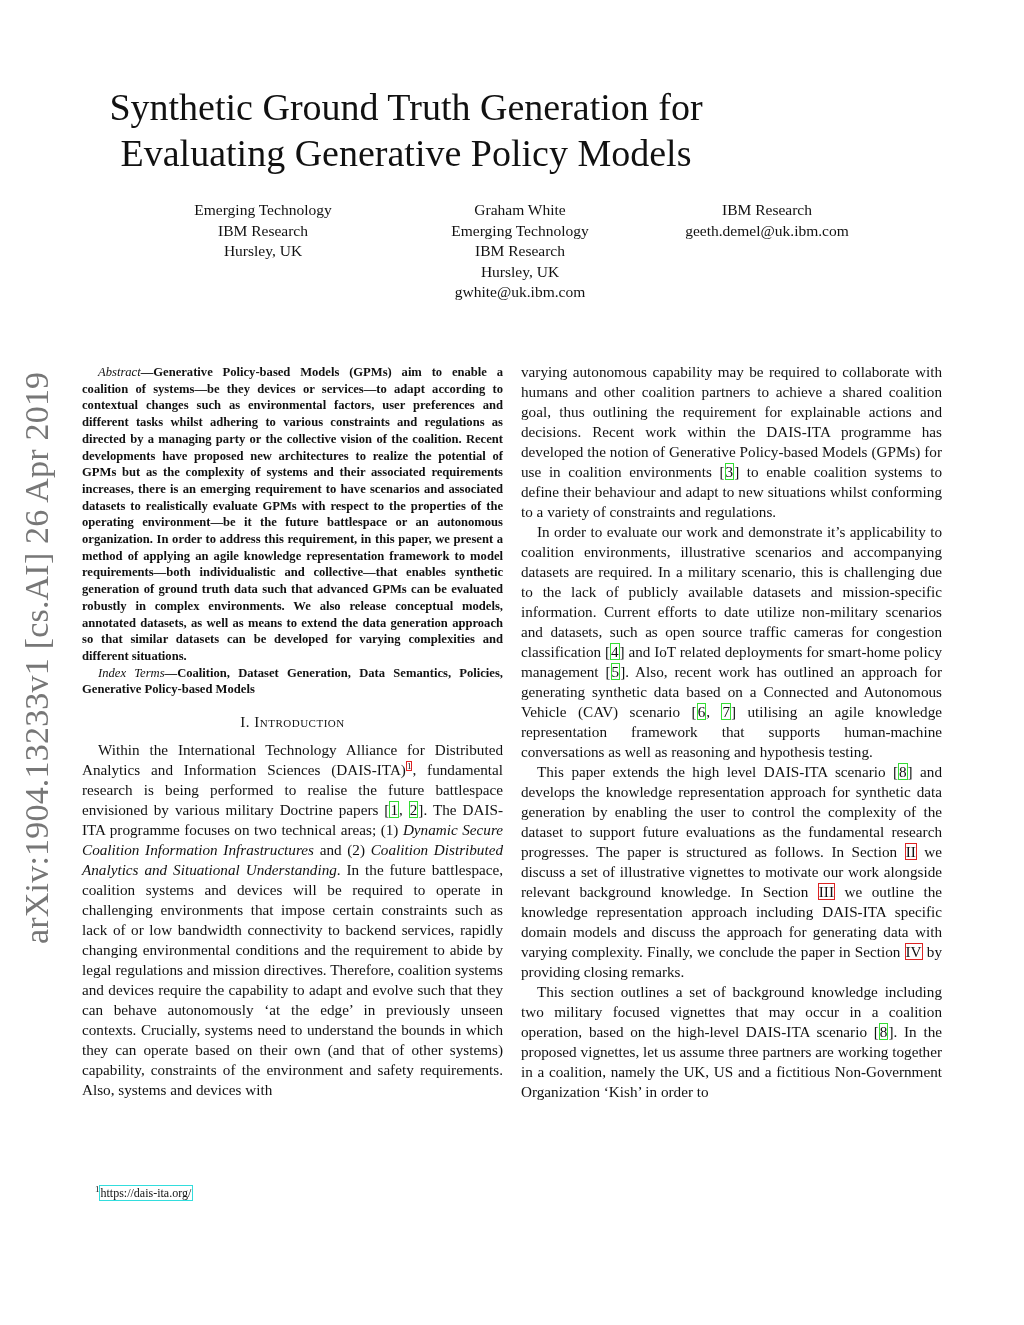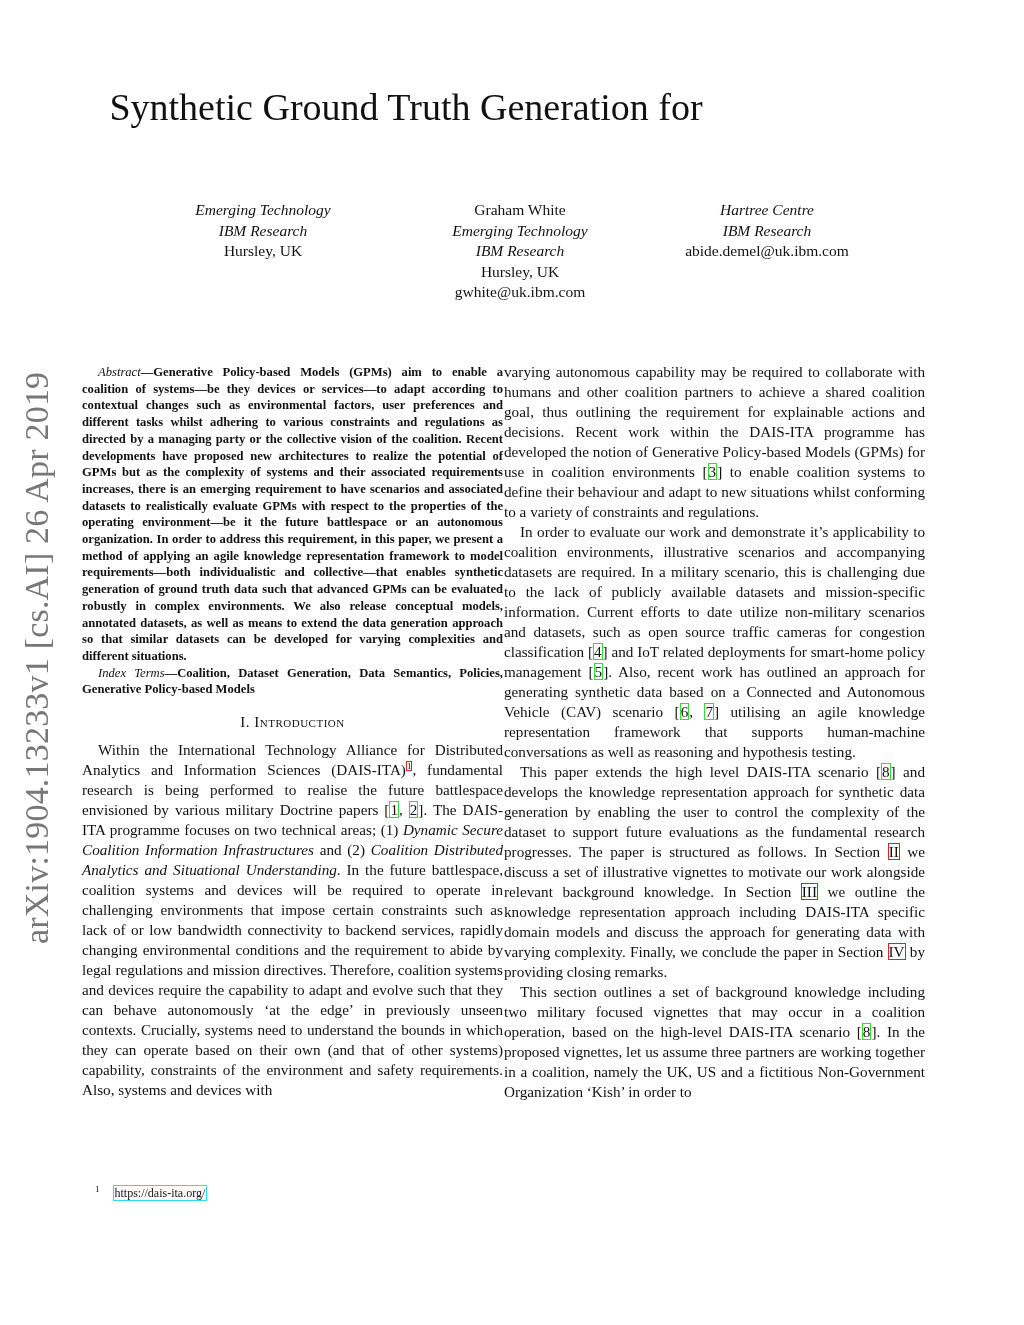--- a/index.html
+++ b/index.html
@@ -2,63 +2,63 @@
 <html><head>
 <meta charset="utf-8">
 <style>
   html, body { margin: 0; padding: 0; background: #ffffff; }
   body { width: 1024px; height: 1325px; position: relative; overflow: hidden;
          font-family: "Liberation Serif", "DejaVu Serif", serif; color: #111; }
   .title { position: absolute; left: 0; width: 812px; top: 84px; text-align: center;
            font-size: 38px; line-height: 46px; color: #111; }
   .authors { position: absolute; top: 200px; left: 0; width: 1024px; }
   .author { position: absolute; text-align: center; font-size: 15.5px; line-height: 20.6px; width: 280px; }
-  .author .aff { font-style: italic; }
+  .author .aff { }
   .a1 { left: 123px; } .a2 { left: 380px; } .a3 { left: 627px; }
   .arxiv { position: absolute; left: 18px; top: 944px; transform-origin: 0 0; transform: rotate(-90deg);
            font-size: 34px; color: #777; white-space: nowrap; letter-spacing: 0.2px; }
   .col { position: absolute; width: 421px; text-align: justify; }
   .left { left: 82px; top: 364px; }
-  .right { left: 504px; top: 362px; }
+  .right { left: 521px; top: 362px; }
   .abstract { font-weight: bold; font-size: 12.6px; line-height: 16.7px; }
   .abstract p { margin: 0; text-indent: 16px; }
   .abstract i { font-weight: normal; font-style: italic; }
   .body-text { font-size: 15.2px; line-height: 20px; }
   .body-text p { margin: 0; text-indent: 16px; }
   .section-head { text-align: center; font-size: 15px; margin: 0; letter-spacing: 0.5px; font-variant: small-caps; }
   .cite-g { outline: 1.5px solid #33dd33; outline-offset: -1px; padding: 0 1px; }
   .cite-r { outline: 1.5px solid #dd2222; outline-offset: -1px; padding: 0 1px; }
-  .cite-c { outline: 1.5px solid #33dddd; outline-offset: 0px; padding: 0 1px; margin-left: 14px; }
+  .cite-c { outline: 1.5px solid #33dddd; outline-offset: 0px; padding: 0 1px; }
   sup { font-size: 9px; line-height: 0; }
   .footnote { position: absolute; left: 95px; top: 1186px; font-size: 12px; }
 </style>
 </head>
 <body>
 
 <div class="title">
   <div>Synthetic Ground Truth Generation for</div>
+  <div>Evaluating Generative Policy Models</div>
 </div>
 
 <div class="authors">
   <div class="author a1">
     <div class="aff">Emerging Technology</div>
     <div class="aff">IBM Research</div>
     <div>Hursley, UK</div>
   </div>
   <div class="author a2">
     <div>Graham White</div>
     <div class="aff">Emerging Technology</div>
     <div class="aff">IBM Research</div>
     <div>Hursley, UK</div>
     <div>gwhite@uk.ibm.com</div>
   </div>
   <div class="author a3">
-    <div class="aff">Hartree Centre</div>
     <div class="aff">IBM Research</div>
-    <div>abide.demel@uk.ibm.com</div>
+    <div>geeth.demel@uk.ibm.com</div>
   </div>
 </div>
 
 <div class="arxiv">arXiv:1904.13233v1  [cs.AI]  26 Apr 2019</div>
 
 <div class="col left">
   <div class="abstract">
     <p><i>Abstract</i><span>—Generative Policy-based Models (GPMs) aim to enable a coalition of systems—be they devices or services—to adapt according to contextual changes such as environmental factors, user preferences and different tasks whilst adhering to various constraints and regulations as directed by a managing party or the collective vision of the coalition. Recent developments have proposed new architectures to realize the potential of GPMs but as the complexity of systems and their associated requirements increases, there is an emerging requirement to have scenarios and associated datasets to realistically evaluate GPMs with respect to the properties of the operating environment—be it the future battlespace or an autonomous organization. In order to address this requirement, in this paper, we present a method of applying an agile knowledge representation framework to model requirements—both individualistic and collective—that enables synthetic generation of ground truth data such that advanced GPMs can be evaluated robustly in complex environments. We also release conceptual models, annotated datasets, as well as means to extend the data generation approach so that similar datasets can be developed for varying complexities and different situations.</span></p>
     <p><i>Index Terms</i><span>—Coalition, Dataset Generation, Data Semantics, Policies, Generative Policy-based Models</span></p>
   </div>

